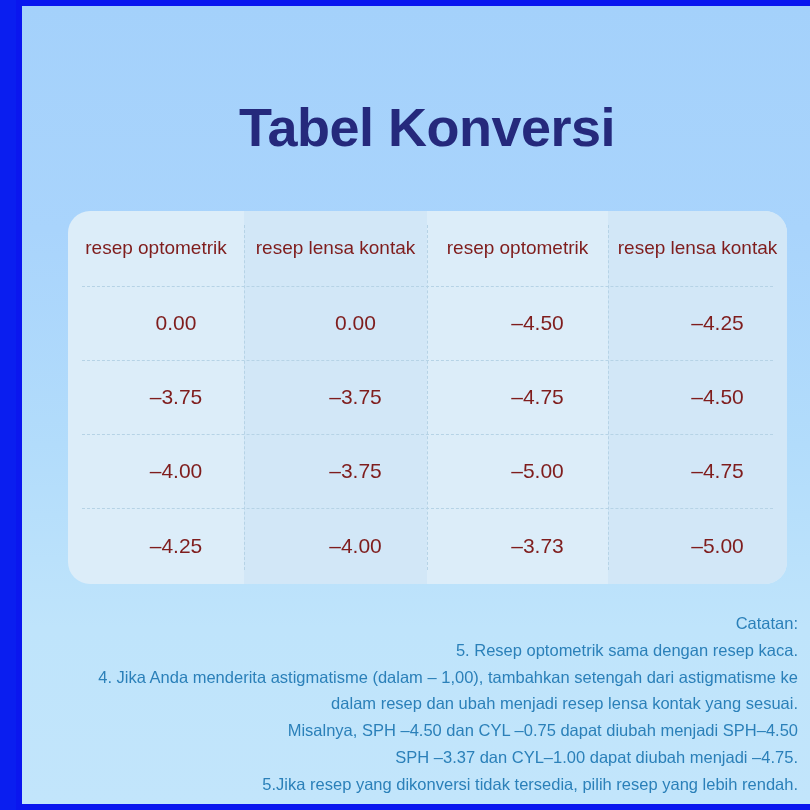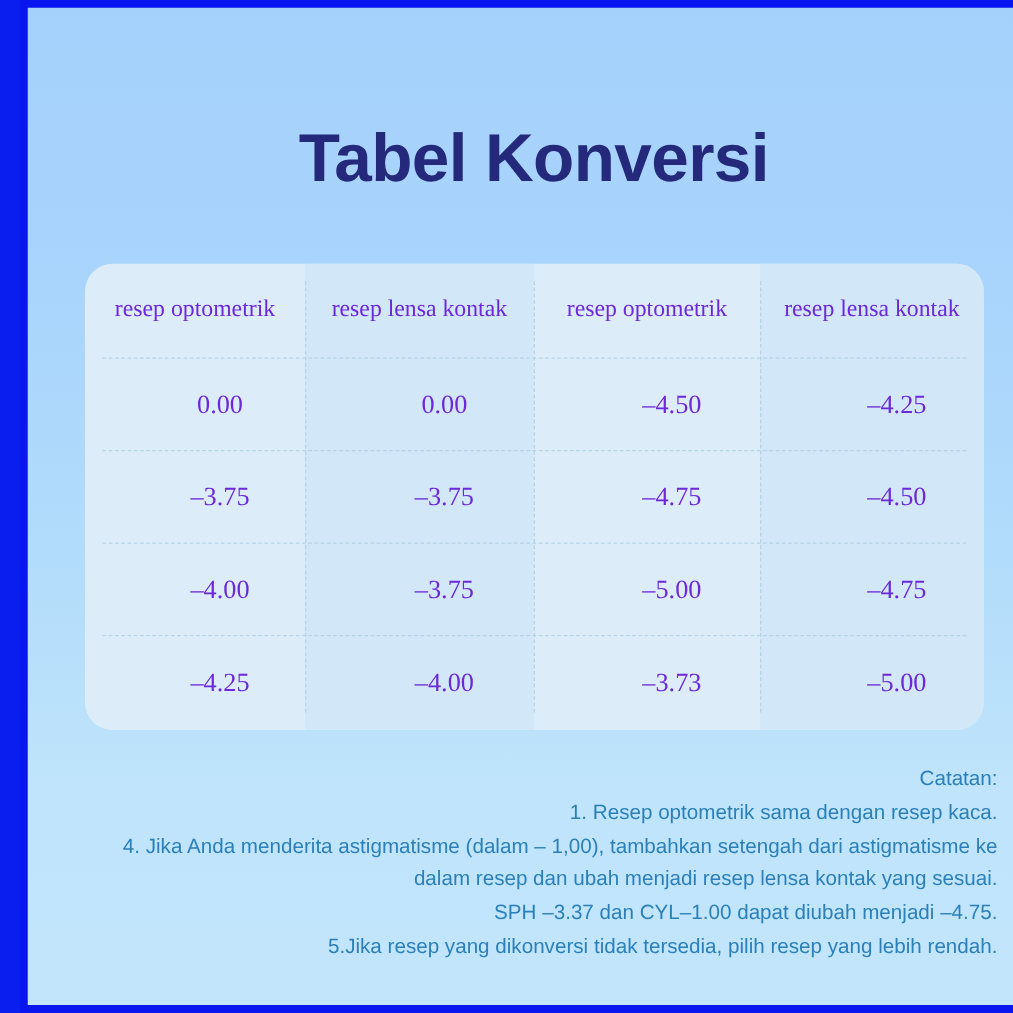--- a/index.html
+++ b/index.html
@@ -104,22 +104,21 @@
     display: grid;
     grid-template-columns: 176px 183px 181px 179px;
     grid-template-rows: 75px 74px 74px 74px 76px;
   }
   .cell {
     display: flex;
     align-items: center;
     justify-content: center;
     text-align: center;
     line-height: 1.28;
-    color: #6d28d9;
-    font-family: Liberation Serif, serif;
+    color: #7f1d1d;
   }
   .cell.head {
     font-size: 19px;
   }
   .cell.data {
     font-size: 21px;
     margin-left: 40px;
   }
 
   
@@ -183,19 +182,20 @@
       <div class="cell data">–4.25</div>
       <div class="cell data">–4.00</div>
       <div class="cell data">–3.73</div>
       <div class="cell data">–5.00</div>
 
     </div>
   </div>
 
   <div id="notes">
     <p>Catatan:</p>
-    <p>1. Resep optometrik sama dengan resep kaca.</p>
+    <p>5. Resep optometrik sama dengan resep kaca.</p>
     <p>4. Jika Anda menderita astigmatisme (dalam – 1,00), tambahkan setengah dari astigmatisme ke dalam resep dan ubah menjadi resep lensa kontak yang sesuai.</p>
+    <p>Misalnya, SPH –4.50 dan CYL –0.75 dapat diubah menjadi SPH–4.50</p>
     <p>SPH –3.37 dan CYL–1.00 dapat diubah menjadi –4.75.</p>
     <p>5.Jika resep yang dikonversi tidak tersedia, pilih resep yang lebih rendah.</p>
   </div>
 
 </div>
 
 </body></html>

